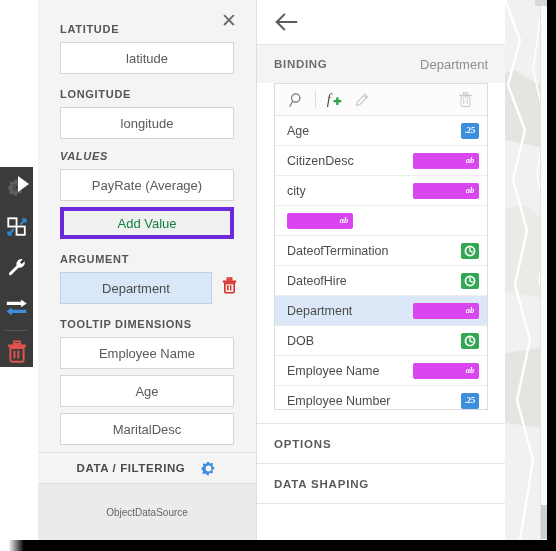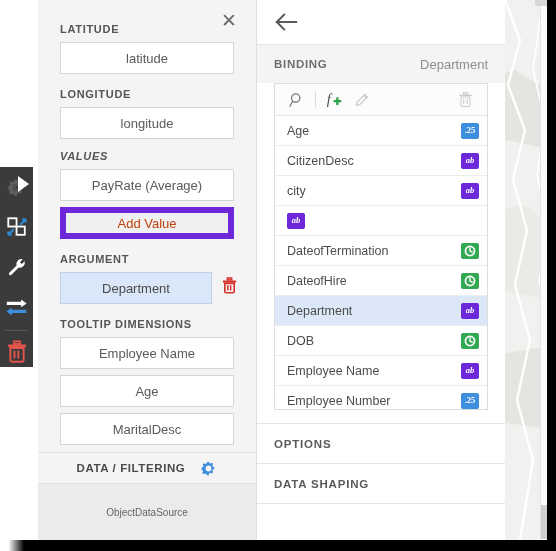--- a/index.html
+++ b/index.html
@@ -56,21 +56,21 @@
   }
   .sect-label{
     font-size:11px;font-weight:bold;letter-spacing:.7px;color:#555;
     padding:0 0 0 22px;margin:0;line-height:14px;
   }
   .field-box{
     height:32px;margin:6px 22px 0 22px;background:#ffffff;border:1px solid #d5d5d5;
     display:flex;align-items:center;justify-content:center;
     font-size:13px;color:#5a5a5a;box-sizing:border-box;cursor:pointer;
   }
-  .field-box.empty{background:#f0f0f0;color:#c2410c;border:6px solid #6d28d9;}
+  .field-box.empty{background:#f0f0f0;color:#15803d;border:4px solid #6d28d9;}
   .field-box.selected{background:#d9e7f8;border:1px solid #bcd2ec;color:#4a4a4a;}
   .arg-row{display:flex;align-items:center;}
   .arg-row .field-box{flex:1;margin-right:4px;}
   .arg-trash{width:26px;height:32px;margin-right:14px;display:flex;align-items:center;justify-content:center;cursor:pointer;}
 
   .clip-list{overflow:hidden;}
 
   .data-filtering{
     position:absolute;left:0;bottom:56px;width:218px;height:30px;
     border-top:1px solid #e2e2e2;border-bottom:1px solid #e2e2e2;background:#f4f4f4;
@@ -110,21 +110,21 @@
     height:30px;border-bottom:1px solid #ededed;display:flex;align-items:center;
     padding:0 8px 0 12px;box-sizing:border-box;cursor:pointer;background:#fff;
   }
   .fld-row.selected{background:#dce8f7;}
   .fld-name{flex:1;font-size:12.5px;color:#4c4c4c;}
   .badge{
     width:18px;height:16px;border-radius:2px;display:flex;align-items:center;justify-content:center;
     font-size:8.5px;font-weight:bold;color:#fff;font-family:"Liberation Serif",serif;line-height:1;
   }
   .badge.num{background:#3e8ede;}
-  .badge.txt{background:#6d28d9;font-style:italic;}
+  .badge.txt{background:#d946ef;font-style:italic;padding-left:48px;}
   .badge.date{background:#33a853;}
 
   .rp-sections{position:absolute;left:0;bottom:0;width:248px;}
   .rp-section{
     height:40px;border-top:1px solid #e4e4e4;display:flex;align-items:center;
     padding-left:17px;box-sizing:border-box;background:#fff;cursor:pointer;
   }
   .rp-section-label{font-size:11.5px;font-weight:bold;letter-spacing:.8px;color:#5a5a5a;}
   .rp-blank{height:36px;border-top:1px solid #e4e4e4;background:#fff;}
 </style>

